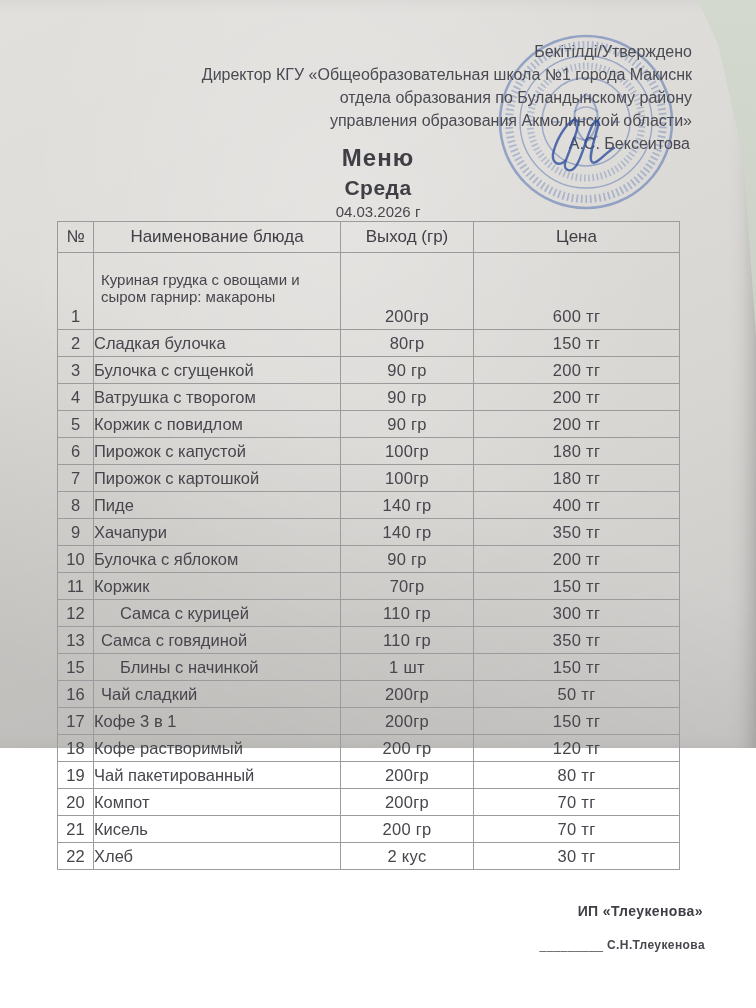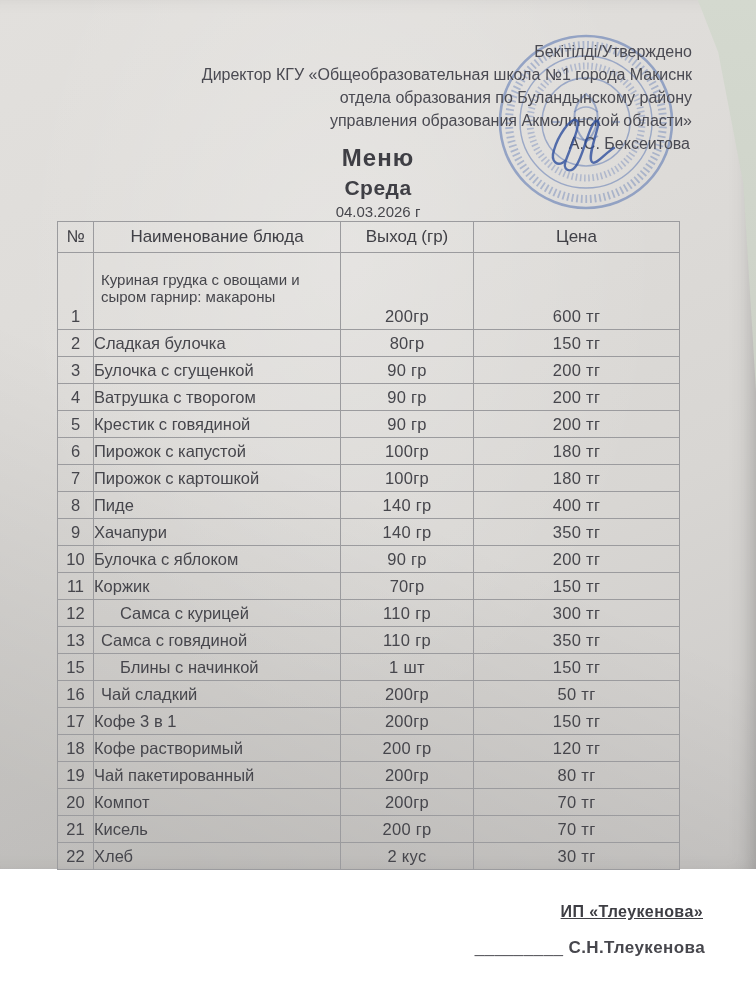--- a/index.html
+++ b/index.html
@@ -3,21 +3,21 @@
 <meta charset="utf-8">
 <style>
   html, body {
     margin: 0; padding: 0;
     width: 756px; height: 1008px;
     overflow: hidden;
     font-family: "Liberation Sans", sans-serif;
   }
   .photo {
     position: relative;
-    width: 756px; height: 869px;
+    width: 756px; height: 748px;
     background: linear-gradient(180deg, #d4d9cf 0%, #cdd2c8 40%, #c6cbc2 100%);
   }
   .paper {
     position: absolute; inset: 0;
     background: linear-gradient(155deg, #e2e0dd 0%, #dedcd9 35%, #d8d6d3 65%, #cbc9c7 100%);
     clip-path: polygon(0 0, 92.3% 0, 95% 6%, 98.3% 21%, 100% 45%, 100% 100%, 0 100%);
     box-shadow: inset -14px 0 22px -12px rgba(60,60,60,0.35);
   }
   .vignette {
     position: absolute; inset: 0; pointer-events: none;
@@ -81,27 +81,26 @@
   tr.tall td.c-dish {
     font-size: 15px; line-height: 17px;
     vertical-align: top; padding-top: 18px; padding-left: 7px;
   }
   tbody tr:nth-child(13) td.c-dish, tbody tr:nth-child(15) td.c-dish { padding-left: 7px; }
   tbody tr:nth-child(12) td.c-dish, tbody tr:nth-child(14) td.c-dish { padding-left: 26px; }
 
   
   .footer-company {
     position: absolute; top: 903px; right: 53px;
-    font-size: 16px; font-weight: 700; color: #3e3e44; letter-spacing: 0.4px;
+    font-size: 14px; font-weight: 700; color: #3e3e44; letter-spacing: 0.4px;
     z-index: 3;
-    text-decoration: underline;
   }
   .footer-sign {
     position: absolute; top: 938px; right: 51px;
-    font-size: 17px; font-weight: 700; color: #47474d; letter-spacing: 0.4px;
+    font-size: 12px; font-weight: 700; color: #47474d; letter-spacing: 0.4px;
     z-index: 3;
   }
   .footer-sign .blank { font-weight: 400; color: #55555b; }
 </style>
 </head>
 <body>
 
 <div class="photo">
   <div class="paper"></div>
 
@@ -169,21 +168,21 @@
       <td class="c-price">200 тг</td>
     </tr>
         <tr>
       <td class="c-num">4</td>
       <td class="c-dish">Ватрушка с творогом</td>
       <td class="c-out">90 гр</td>
       <td class="c-price">200 тг</td>
     </tr>
         <tr>
       <td class="c-num">5</td>
-      <td class="c-dish">Крестик с говядиной</td>
+      <td class="c-dish">Коржик с повидлом</td>
       <td class="c-out">90 гр</td>
       <td class="c-price">200 тг</td>
     </tr>
         <tr>
       <td class="c-num">6</td>
       <td class="c-dish">Пирожок с капустой</td>
       <td class="c-out">100гр</td>
       <td class="c-price">180 тг</td>
     </tr>
         <tr>

